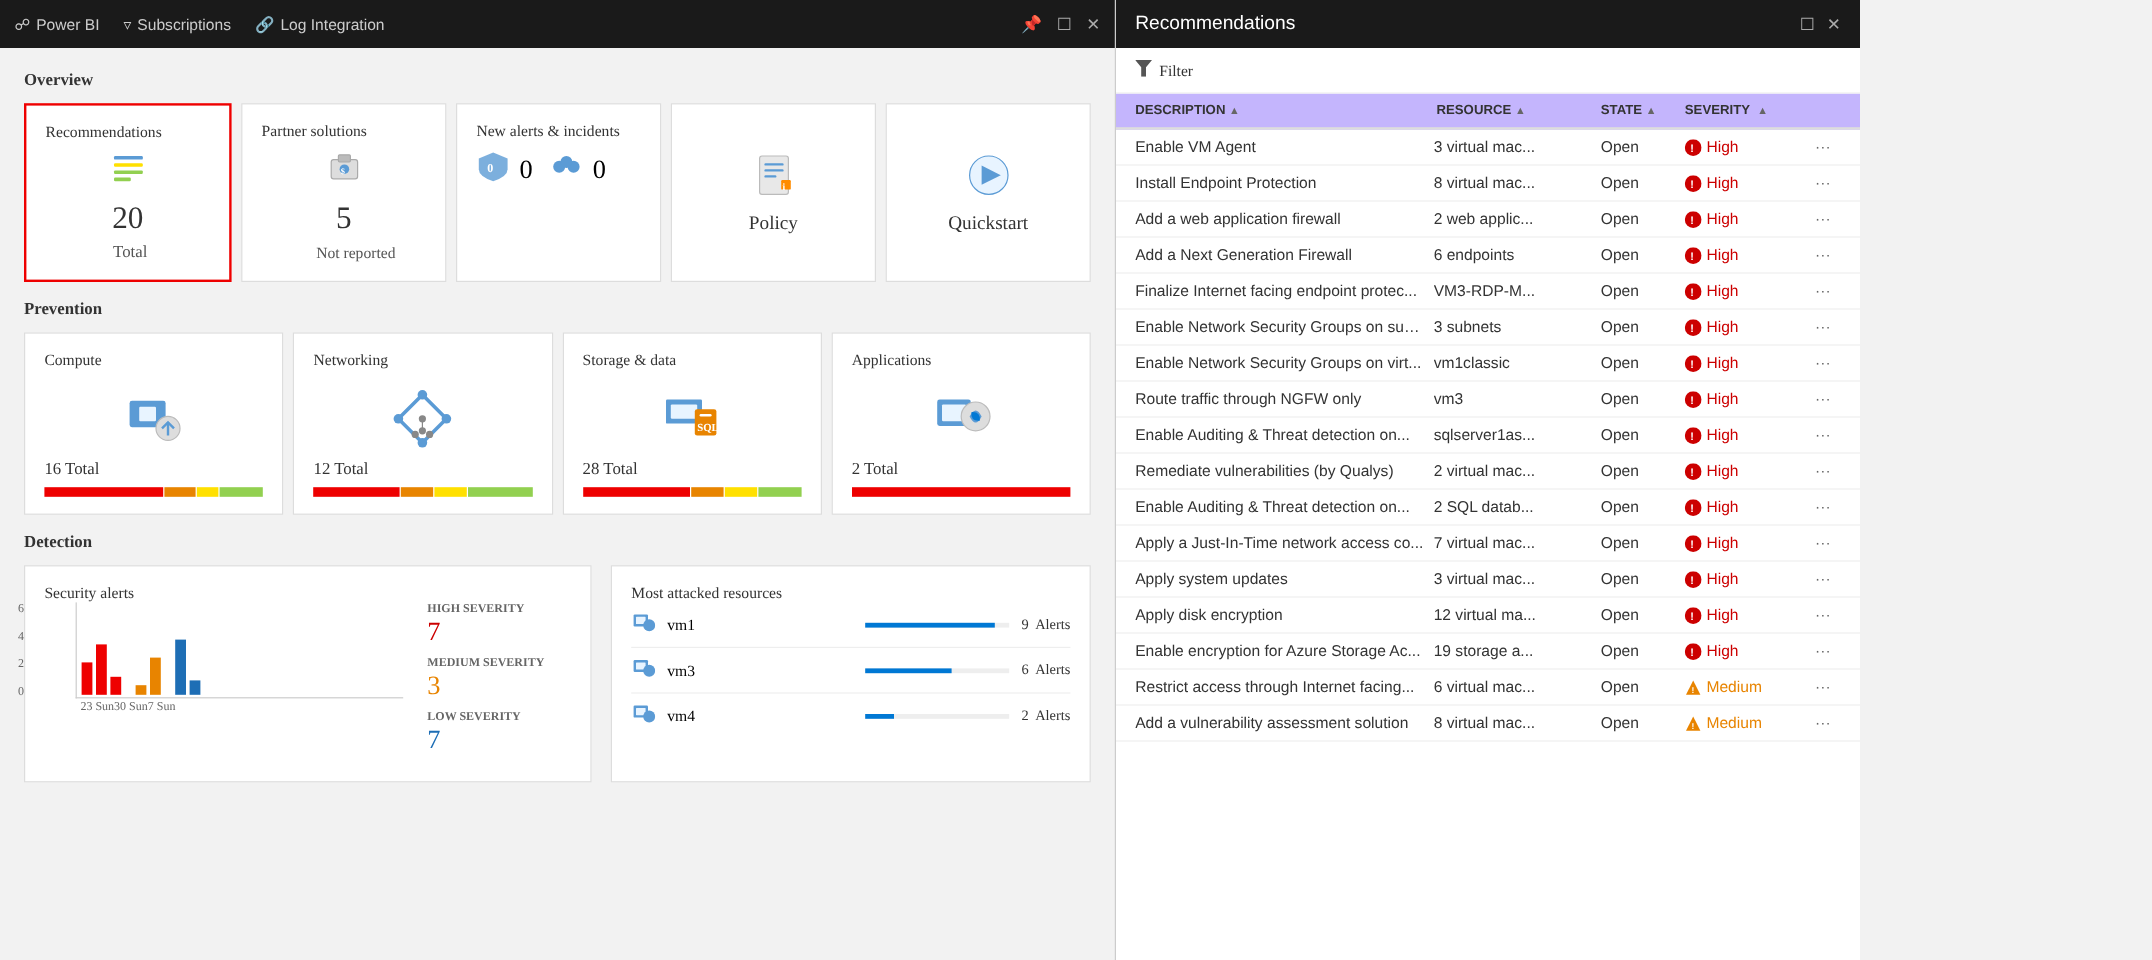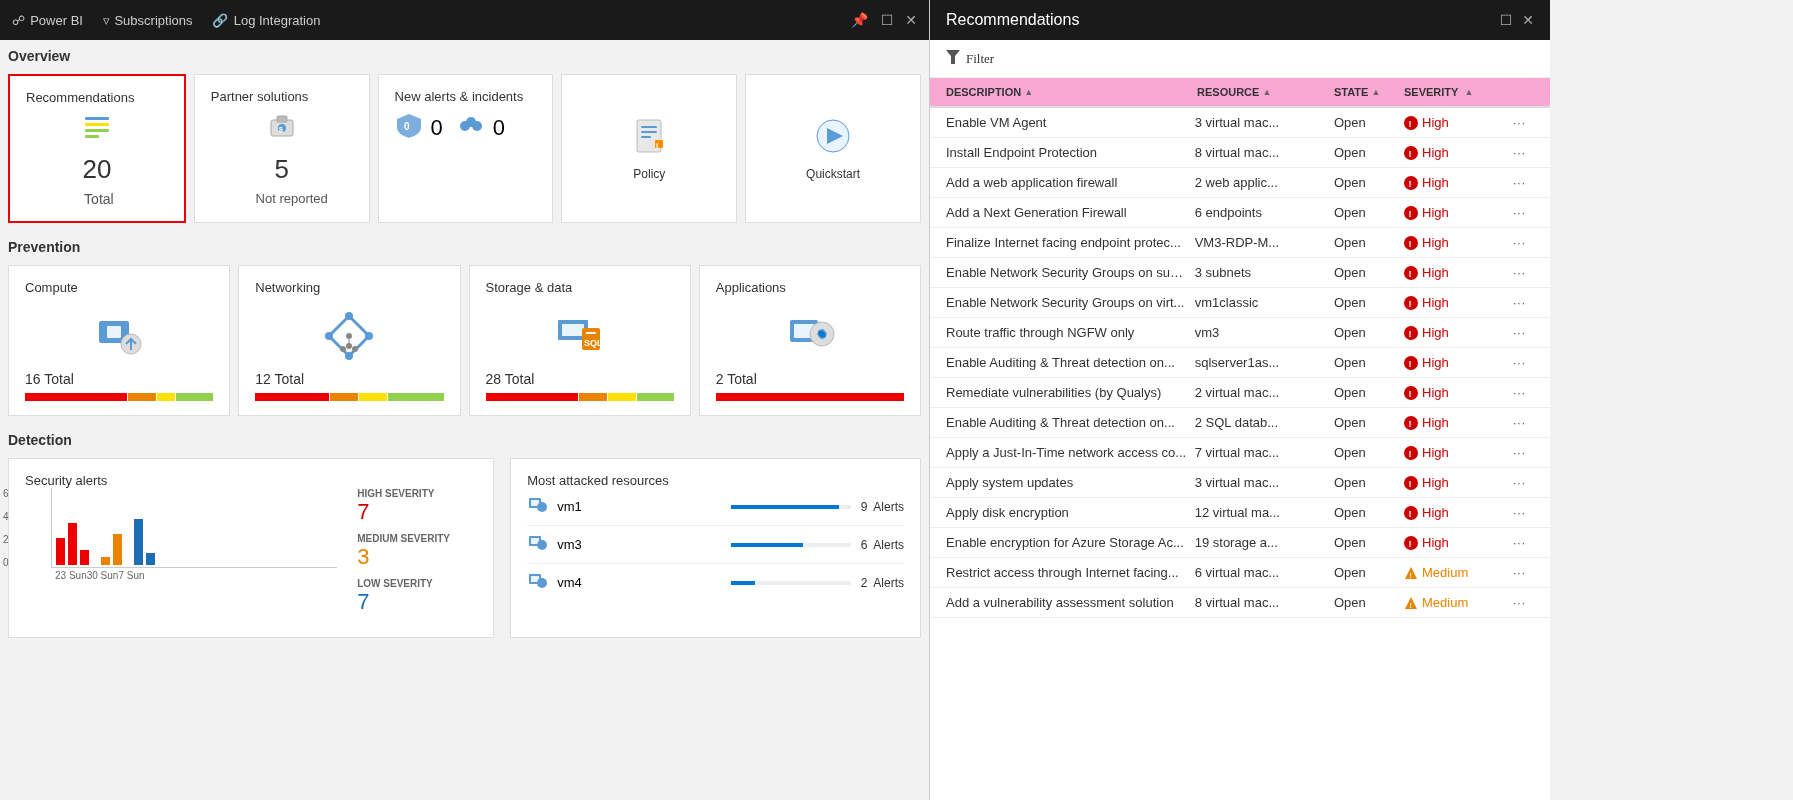--- a/index.html
+++ b/index.html
@@ -9,33 +9,33 @@
     .left-panel { width: 930px; background: #f2f2f2; display: flex; flex-direction: column; border-right: 1px solid #ccc; }
     
     
     .toolbar { background: #1a1a1a; height: 40px; display: flex; align-items: center; padding: 0 12px; gap: 20px; justify-content: space-between; }
     .toolbar-left { display: flex; align-items: center; gap: 20px; }
     .toolbar-item { color: #ccc; font-size: 13px; cursor: pointer; display: flex; align-items: center; gap: 5px; }
     .toolbar-icons { display: flex; gap: 12px; align-items: center; }
     .toolbar-icon { color: #aaa; font-size: 14px; cursor: pointer; }
 
     
-    .main-content { padding: 8px; flex: 1; overflow-y: auto; }
+    .main-content { padding: 20px; flex: 1; overflow-y: auto; font-family: Liberation Serif, serif; }
     
     
     .section-label { font-size: 14px; font-weight: 600; color: #333; margin-bottom: 10px; }
     
     
     .overview-cards { display: flex; gap: 8px; margin-bottom: 16px; }
     .overview-card { background: #fff; border: 1px solid #ddd; padding: 14px 16px; flex: 1; cursor: pointer; position: relative; }
     .overview-card.selected { border: 2px solid #e00; }
     .overview-card .card-title { font-size: 13px; color: #333; margin-bottom: 8px; font-weight: 400; }
     .overview-card .card-value { display: flex; align-items: center; gap: 6px; font-size: 22px; font-weight: 300; color: #333; flex-direction: column; }
     .overview-card.icon-card { display: flex; flex-direction: column; align-items: center; justify-content: center; gap: 8px; }
-    .overview-card.icon-card .card-label { font-size: 12px; color: #333; }
+    .overview-card.icon-card .card-label { font-size: 16px; color: #333; }
 
     
     .prevention-cards { display: flex; gap: 8px; margin-bottom: 16px; }
     .prev-card { background: #fff; border: 1px solid #ddd; padding: 14px 16px; flex: 1; cursor: pointer; }
     .prev-card .card-title { font-size: 13px; color: #333; margin-bottom: 6px; }
     .prev-card .icon-area { display: flex; justify-content: center; align-items: center; height: 70px; }
     .prev-card .total-label { font-size: 14px; color: #333; margin-bottom: 6px; }
     .prev-card .bar-area { height: 8px; display: flex; gap: 1px; }
     .bar-seg { height: 100%; }
 
@@ -75,21 +75,21 @@
     .right-title { color: #fff; font-size: 16px; font-weight: 300; }
     .right-header-icons { display: flex; gap: 10px; }
     .right-header-icon { color: #aaa; cursor: pointer; font-size: 14px; }
 
     .filter-bar { padding: 10px 16px; border-bottom: 1px solid #eee; display: flex; align-items: center; gap: 6px; }
     .filter-icon { color: #666; }
     .filter-label { font-size: 13px; color: #333; font-family: Liberation Serif, serif; }
 
     
     .rec-table { flex: 1; overflow-y: auto; }
-    .rec-table-header { display: flex; align-items: center; padding: 8px 16px; border-bottom: 2px solid #ddd; position: sticky; top: 0; background: #f9a8d4; z-index: 10; }
+    .rec-table-header { display: flex; align-items: center; padding: 8px 16px; border-bottom: 2px solid #ddd; position: sticky; top: 0; background: #c4b5fd; z-index: 10; }
     .col-desc { flex: 2.2; font-size: 11px; font-weight: 700; color: #333; display: flex; align-items: center; gap: 3px; }
     .col-resource { flex: 1.2; font-size: 11px; font-weight: 700; color: #333; display: flex; align-items: center; gap: 3px; }
     .col-state { width: 70px; font-size: 11px; font-weight: 700; color: #333; display: flex; align-items: center; gap: 3px; }
     .col-severity { width: 100px; font-size: 11px; font-weight: 700; color: #333; display: flex; align-items: center; gap: 6px; }
     .col-menu { width: 30px; }
     .sort-icon { font-size: 9px; color: #666; }
 
     .rec-row { display: flex; align-items: flex-end; padding: 7px 16px; border-bottom: 1px solid #eee; cursor: pointer; }
     .rec-desc { flex: 2.2; font-size: 13px; color: #333; overflow: hidden; text-overflow: ellipsis; white-space: nowrap; padding-right: 8px; }
     .rec-resource { flex: 1.2; font-size: 13px; color: #333; overflow: hidden; text-overflow: ellipsis; white-space: nowrap; padding-right: 8px; }

